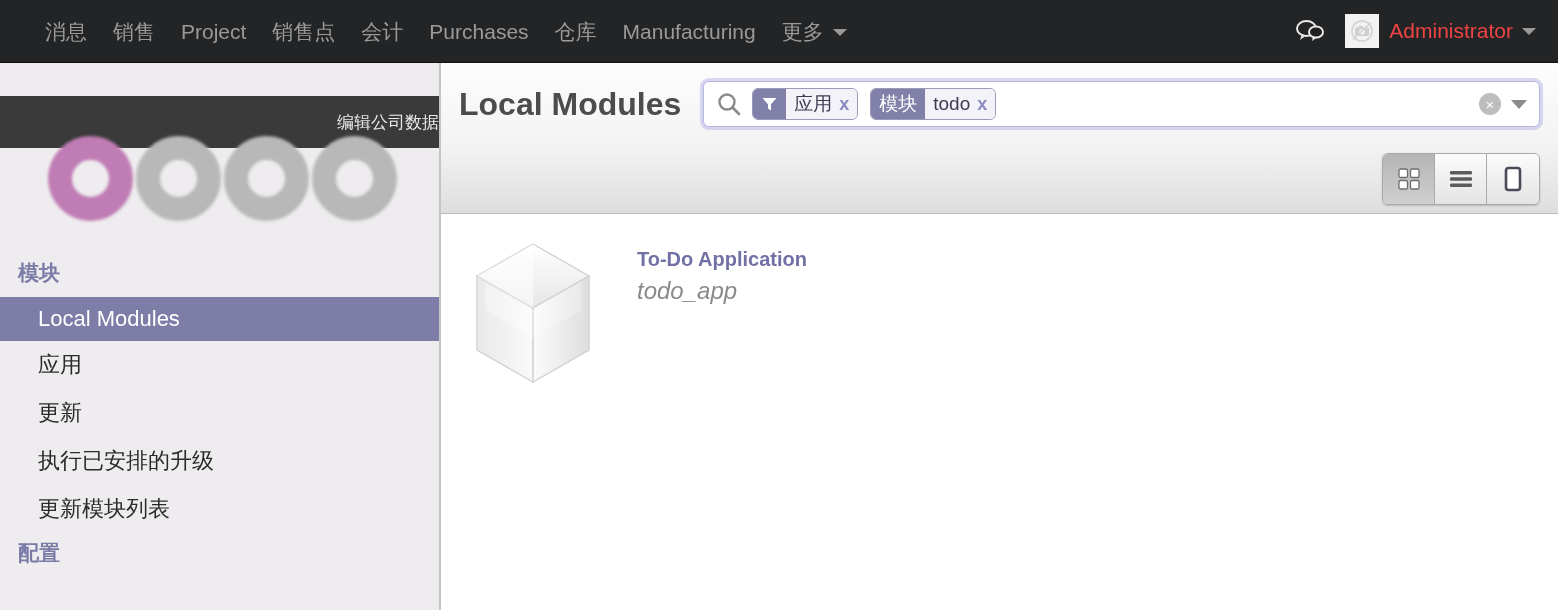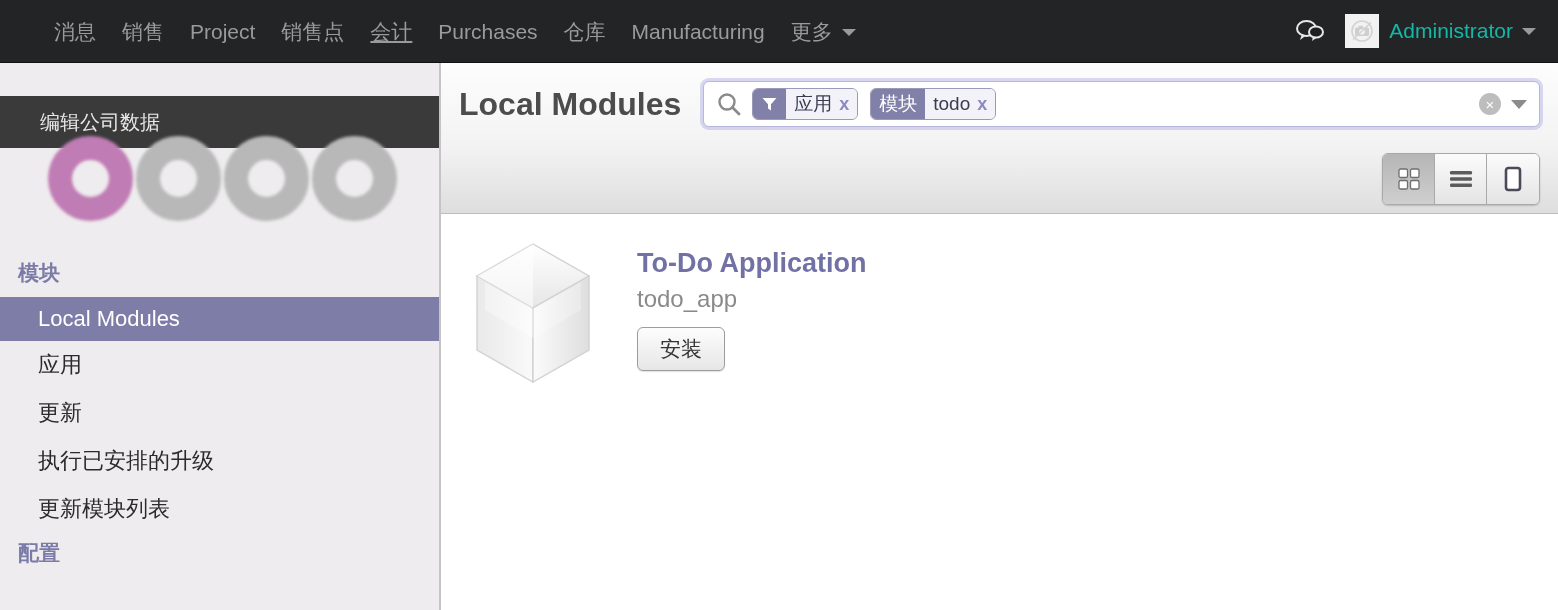--- a/index.html
+++ b/index.html
@@ -6,56 +6,56 @@
   html, body {
     width: 1558px; height: 610px;
     font-family: "Liberation Sans", "DejaVu Sans", sans-serif;
     background: #fff; overflow: hidden;
   }
 
   
   #navbar {
     height: 63px; background: #222426;
     display: flex; align-items: center;
-    padding-left: 41px; padding-right: 14px;
+    padding-left: 32px; padding-right: 14px;
     border-bottom: 1px solid #111;
     gap: 15px;
   }
   .nav-item {
     color: #9a9a9a; font-size: 21px; padding: 0 13px;
     white-space: nowrap; cursor: pointer; line-height: 63px;
   }
   .nav-caret {
     display: inline-block; margin-left: 9px;
     border-left: 7px solid transparent; border-right: 7px solid transparent;
     border-top: 7px solid #9a9a9a; vertical-align: middle;
   }
   #nav-right { margin-left: auto; display: flex; align-items: center; }
   #chat-icon-wrap { padding: 0 16px; cursor: pointer; display:flex; align-items:center; }
   #user-menu { display: flex; align-items: center; padding: 0 8px 0 4px; cursor: pointer; }
   #avatar {
     width: 34px; height: 34px; background: #f2f2f2;
     display: flex; align-items: center; justify-content: center;
     margin-right: 10px; flex: 0 0 auto;
   }
-  #user-name { color: #14b8a6; font-size: 21px; white-space: nowrap; }
+  #user-name { color: #ef4444; font-size: 21px; white-space: nowrap; }
 
   
   #body-wrap { display: flex; height: 547px; }
 
   
   #sidebar {
     width: 441px; flex: 0 0 441px; background: #eeecee;
     border-right: 2px solid #c4c4c4; position: relative; overflow: hidden;
   }
   #company-strip { height: 33px; background: #eeecee; }
   #company-bar {
     height: 52px; background: #3a3a3a; color: #e8e8e8;
-    display: flex; align-items: center; justify-content: flex-start;
-    font-size: 20px; cursor: pointer; padding-left: 40px;
+    display: flex; align-items: center; justify-content: flex-end;
+    font-size: 17px; cursor: pointer; padding-left: 40px;
   }
   #logo-area { height: 105px; position: relative; }
   #logo-rings { position: absolute; left: 48px; top: -12px; display: flex; }
   .ring { width: 85px; height: 85px; border-radius: 50%; margin-right: 3px;
           filter: blur(1.6px); }
   .ring.r0 { border: 24px solid #c07cb4; }
   .ring.r1, .ring.r2, .ring.r3 { border: 24px solid #b8b8b8; }
 
   .menu-section {
     color: #7b7ba8; font-size: 21px; font-weight: bold;
@@ -129,44 +129,44 @@
   }
   .view-btn:last-child { border-right: none; }
   .view-btn.active { background: linear-gradient(to bottom, #b5b5b5, #cfcfcf); }
 
   
   #kanban { flex: 1 1 auto; background: #fff; padding: 24px 0 0 0; overflow: hidden; }
   .module-card { display: flex; padding: 0 0 0 28px; }
   #module-icon { width: 128px; flex: 0 0 128px; display: flex; justify-content: center; }
   .module-info { padding-left: 40px; padding-top: 10px; }
   .module-title {
-    font-size: 27px; font-weight: bold; color: #7171a5;
+    font-size: 20px; font-weight: bold; color: #7171a5;
     cursor: pointer; white-space: nowrap;
   }
   .module-tech {
-    font-size: 24px; color: #8a8a8a; margin-top: 6px;
+    font-size: 24px; font-style: italic; color: #8a8a8a; margin-top: 6px;
   }
   .install-btn {
     margin-top: 14px; font-size: 21px; color: #333;
     background: linear-gradient(to bottom, #fdfdfd, #e6e6e6);
     border: 1px solid #9d9d9d; border-radius: 6px;
     padding: 7px 22px; cursor: pointer;
     box-shadow: 0 1px 1px rgba(0,0,0,.12);
   }
 </style>
 </head>
 <body>
 
 <div id="navbar">
   <div id="nav-menus" style="display: flex; align-items: center;">
       <div class="nav-item" style="display: inline-block;"><span>消息</span></div>
       <div class="nav-item" style="display: inline-block;"><span>销售</span></div>
       <div class="nav-item" style="display: inline-block;"><span>Project</span></div>
       <div class="nav-item" style="display: inline-block;"><span>销售点</span></div>
-      <div class="nav-item" style="display: inline-block; text-decoration: underline;"><span>会计</span></div>
+      <div class="nav-item" style="display: inline-block;"><span>会计</span></div>
       <div class="nav-item" style="display: inline-block;"><span>Purchases</span></div>
       <div class="nav-item" style="display: inline-block;"><span>仓库</span></div>
       <div class="nav-item" style="display: inline-block;"><span>Manufacturing</span></div>
       <div class="nav-item" style="display: inline-block;"><span>更多</span><span class="nav-caret"></span></div>
     </div>
   <div id="nav-right">
     <div id="chat-icon-wrap">
       <svg width="30" height="26" viewBox="0 0 30 26">
         <ellipse cx="11.5" cy="10.5" rx="9.5" ry="7.5" fill="none" stroke="#e8e8e8" stroke-width="2"></ellipse>
         <path d="M7 16 L5 22 L11 17.6 Z" fill="#e8e8e8"></path>
@@ -304,19 +304,18 @@
             <polygon points="6,38 62,70 62,144 6,112" fill="url(#gL)" stroke="#d2d2d2" stroke-width="1.4"></polygon>
             <polygon points="118,38 118,112 62,144 62,70" fill="url(#gR)" stroke="#d2d2d2" stroke-width="1.4"></polygon>
             <polygon points="62,6 62,70 6,38" fill="#ffffff" opacity="0.55"></polygon>
             <polygon points="14,44 62,72 62,100 14,72" fill="#ffffff" opacity="0.35"></polygon>
             <polygon points="110,44 110,72 62,100 62,72" fill="#ffffff" opacity="0.25"></polygon>
           </svg>
         </div>
         <div class="module-info">
           <div class="module-title">To-Do Application</div>
           <div class="module-tech">todo_app</div>
-          <button class="install-btn">安装</button>
         </div>
       </div>
     </div>
 
   </div>
 </div>
 
 </body></html>

